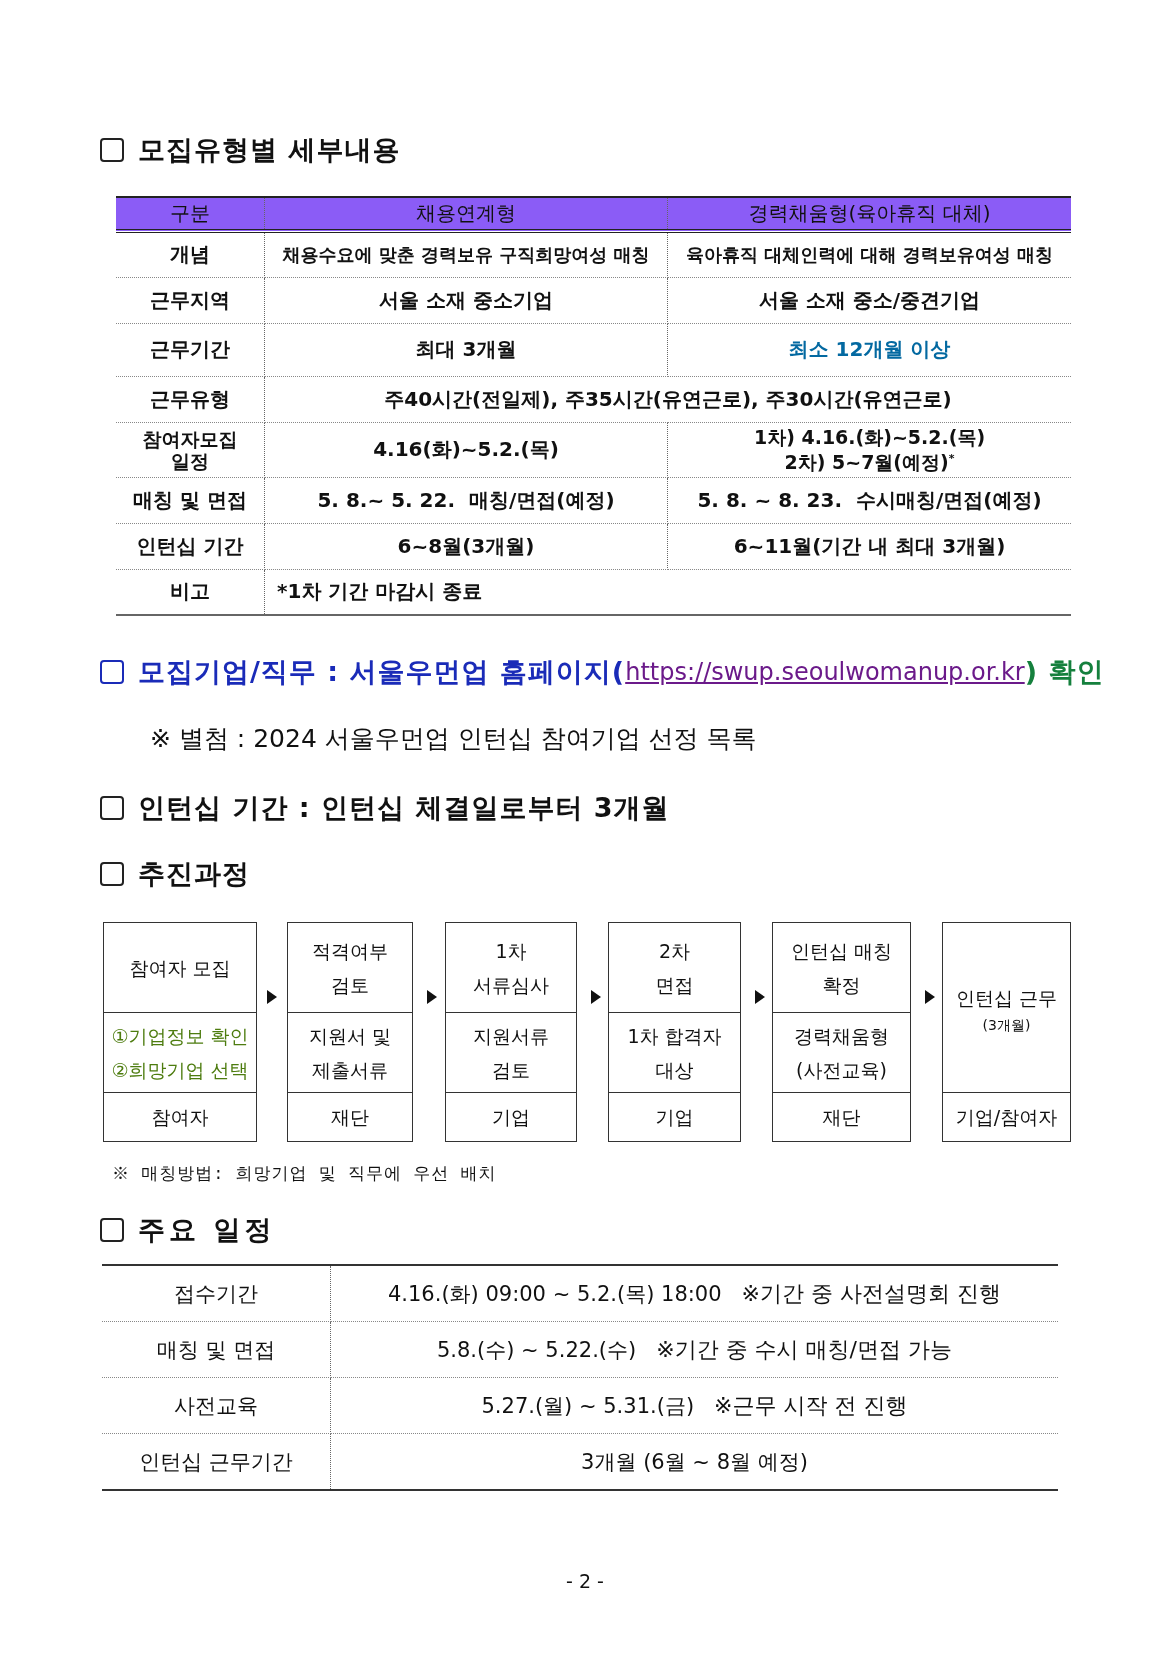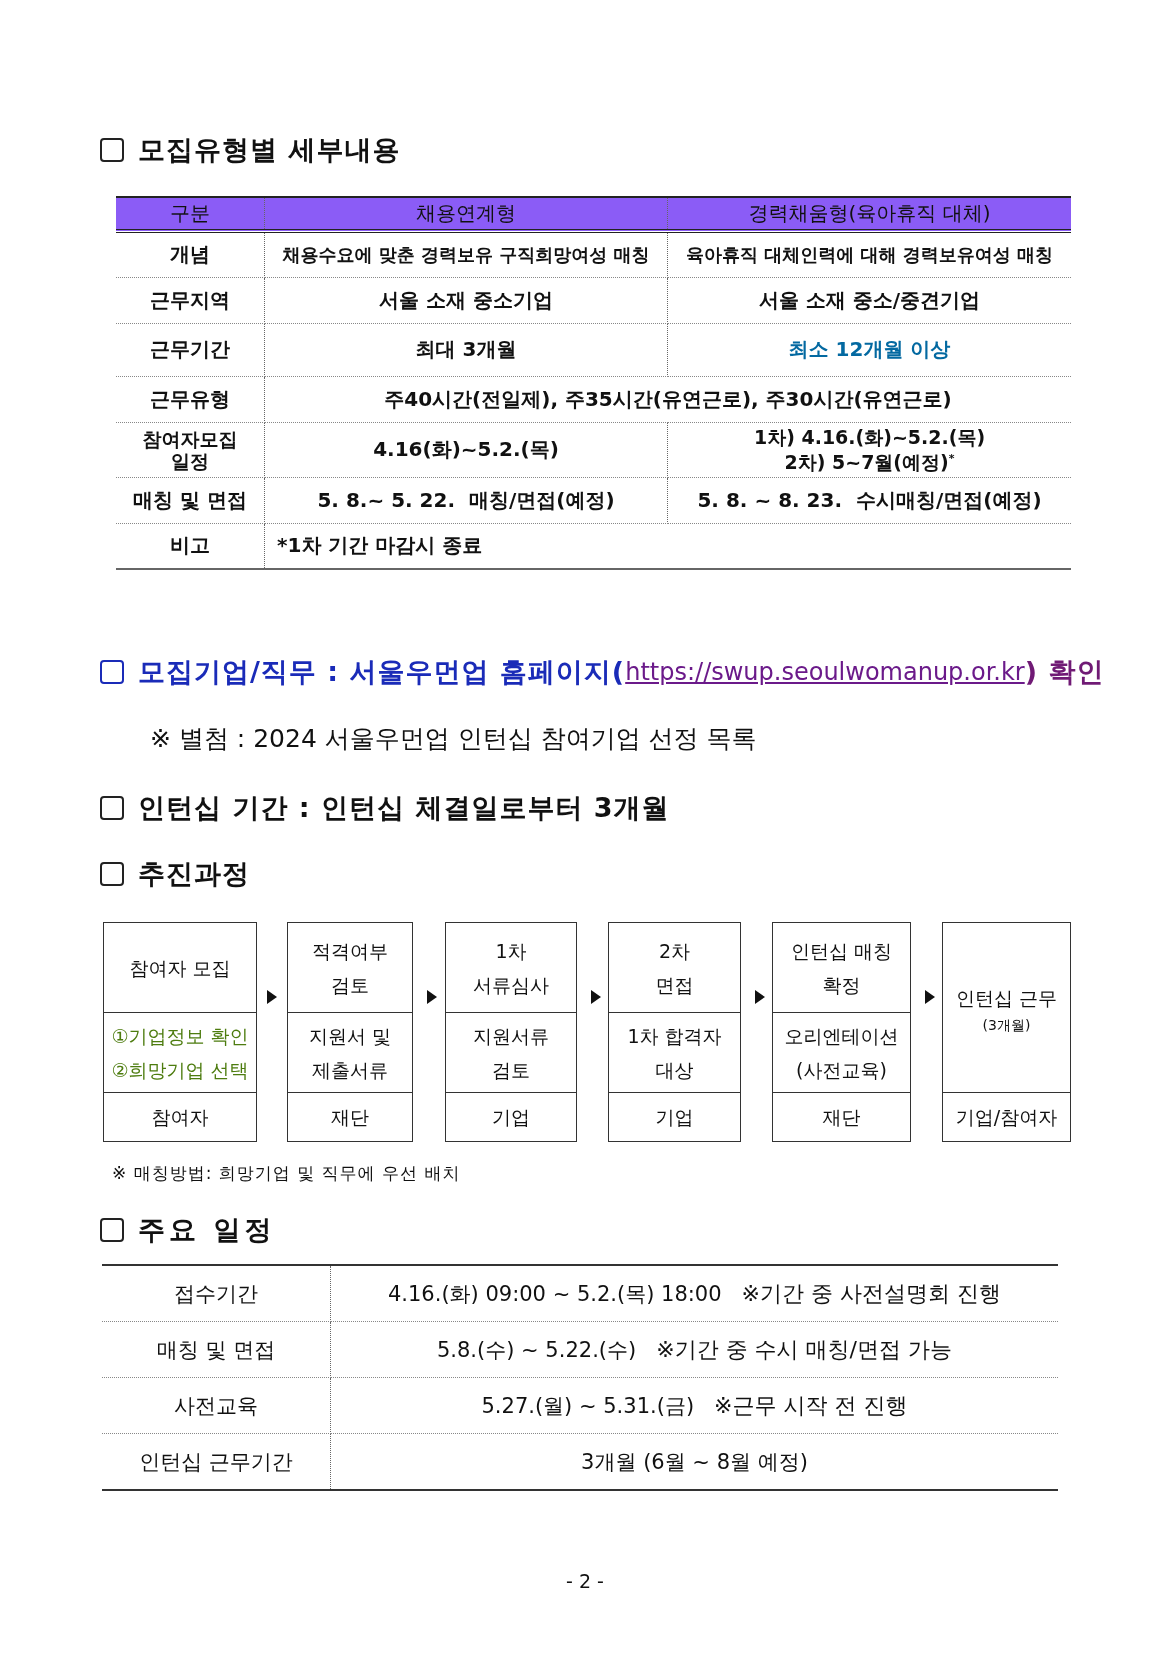--- a/index.html
+++ b/index.html
@@ -2,21 +2,21 @@
 <html><head>
 <meta charset="utf-8">
 <style>
   html, body { margin: 0; padding: 0; background: #ffffff; }
   body { width: 1170px; height: 1654px; position: relative; font-family: "DejaVu Sans", "Liberation Sans", sans-serif; color: #111; overflow: hidden; }
 
   .heading { position: absolute; left: 100px; display: flex; align-items: center; font-weight: bold; font-size: 27px; letter-spacing: 1px; white-space: nowrap; }
   .checkbox { width: 24px; height: 24px; border: 2px solid #222; border-radius: 4px; margin-right: 14px; box-sizing: border-box; flex: none; }
   .heading.blue { color: #1a2bb8; }
   .heading .link { color: #6b1a8a; text-decoration: underline; font-weight: normal; font-size: 24px; letter-spacing: 0; }
-  .heading .blue-tail { color: #701a75; font-weight: bold; }
+  .heading .blue-tail { color: #15803d; font-weight: bold; }
 
   
   table.t1 { position: absolute; left: 116px; top: 196px; width: 955px; border-collapse: collapse; font-size: 20px; }
   table.t1 td, table.t1 th { text-align: center; padding: 0; font-weight: normal; }
   table.t1 thead tr { background: #8b5cf6; height: 34px; }
   table.t1 thead th { border-top: 2px solid #222; border-bottom: 4px double #222; }
   table.t1 tbody td { border-bottom: 1px dotted #888; font-weight: bold; }
   table.t1 .c1 { width: 148px; border-right: 1px dotted #666; }
   table.t1 .c2 { width: 402px; border-right: 1px dotted #666; }
   table.t1 tbody tr.last td { border-bottom: 2px solid #666; }
@@ -31,21 +31,21 @@
   .flow-box { position: absolute; top: 922px; height: 220px; border: 1.5px solid #333; box-sizing: border-box; background: #fff; font-size: 19px; text-align: center; }
   .flow-box .seg { display: flex; flex-direction: column; justify-content: center; align-items: center; box-sizing: border-box; line-height: 34px; }
   .flow-box .seg.top { height: 90px; border-bottom: 1px solid #333; }
   .flow-box .seg.mid { height: 80px; border-bottom: 1px solid #333; }
   .flow-box .seg.bot { height: 47px; }
   .flow-box .blue { color: #4d7c0f; }
   .arrow { position: absolute; top: 990px; width: 0; height: 0; border-top: 7px solid transparent; border-bottom: 7px solid transparent; border-left: 10px solid #111; }
   .flow-last .seg.big { height: 170px; border-bottom: 1px solid #333; }
   .flow-last .sub { font-size: 14px; line-height: 20px; }
 
-  .match-note { position: absolute; left: 112px; top: 1162px; font-size: 17px; letter-spacing: 1px; white-space: nowrap; }
+  .match-note { position: absolute; left: 112px; top: 1162px; font-size: 17px; letter-spacing: 1px; white-space: nowrap; font-family: Liberation Mono, monospace; }
 
   
   table.t2 { position: absolute; left: 102px; top: 1264px; width: 956px; border-collapse: collapse; font-size: 21px; }
   table.t2 td { height: 55px; text-align: center; border-bottom: 1px dotted #888; padding: 0; }
   table.t2 tr:first-child td { border-top: 2px solid #333; }
   table.t2 tr.last td { border-bottom: 2px solid #333; }
   table.t2 .c1 { width: 228px; border-right: 1px dotted #666; }
   table.t2 .note { font-size: 22px; margin-left: 20px; }
 
   .page-num { position: absolute; left: 0; width: 1170px; top: 1570px; text-align: center; font-size: 19px; }
@@ -95,20 +95,25 @@
       <td class="small-line">
         <div>1차) 4.16.(화)~5.2.(목)</div>
         <div><span>2차) 5~7월(예정)</span><sup>*</sup></div>
       </td>
     </tr>
     <tr style="height:46px;">
       <td class="c1">매칭 및 면접</td>
       <td class="c2" style="white-space:pre;">5. 8.~ 5. 22.  매칭/면접(예정)</td>
       <td style="white-space:pre;">5. 8. ~ 8. 23.  수시매칭/면접(예정)</td>
     </tr>
+    <tr style="height:46px;">
+      <td class="c1">인턴십 기간</td>
+      <td class="c2">6~8월(3개월)</td>
+      <td>6~11월(기간 내 최대 3개월)</td>
+    </tr>
     <tr class="last" style="height:46px;">
       <td class="c1">비고</td>
       <td colspan="2" class="left">*1차 기간 마감시 종료</td>
     </tr>
   </tbody>
 </table>
 
 <div class="heading blue" style="top:654px;">
   <span class="checkbox" style="border-color:#1a2bb8;"></span>
   <span>모집기업/직무 : 서울우먼업 홈페이지(</span>
@@ -177,21 +182,21 @@
   <div class="seg bot">기업</div>
 </div>
 <div class="arrow" style="left:755px;"></div>
 
 <div class="flow-box" style="left:772px; width:139px;">
   <div class="seg top">
       <span>인턴십 매칭</span>
       <span>확정</span>
     </div>
   <div class="seg mid">
-      <span>오리엔테이션</span>
+      <span>경력채움형</span>
       <span>(사전교육)</span>
     </div>
   <div class="seg bot">재단</div>
 </div>
 <div class="arrow" style="left:925px;"></div>
 
 <div class="flow-box flow-last" style="left:942px; width:129px;">
   <div class="seg big">
       <span>인턴십 근무</span>
       <span class="sub">(3개월)</span>

